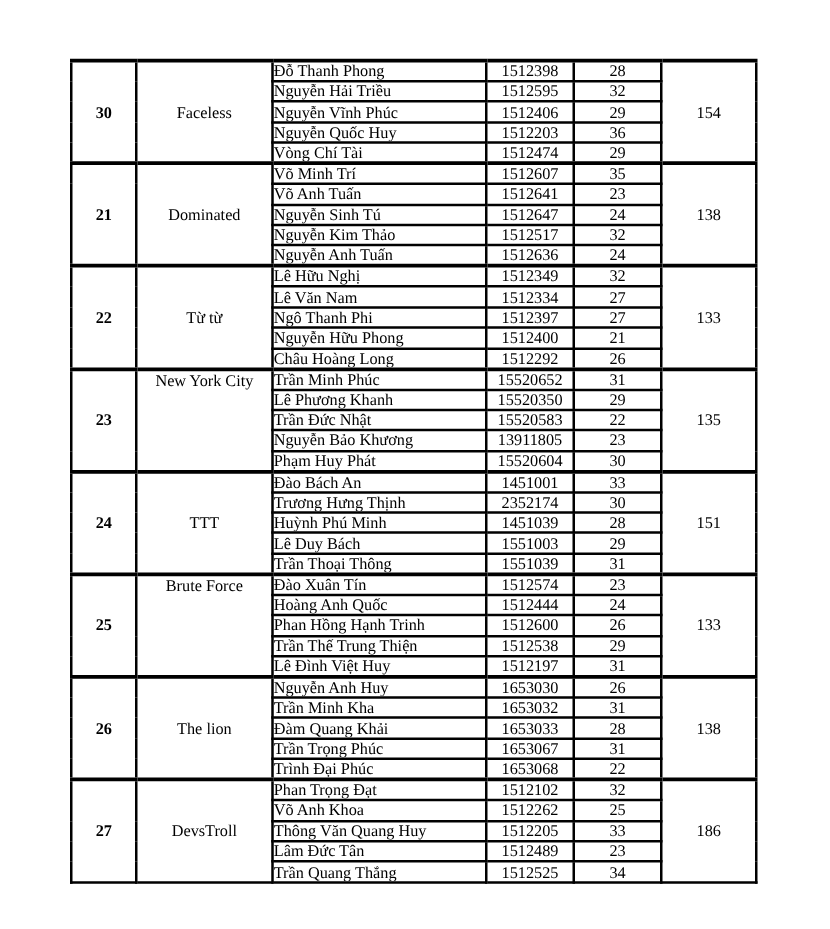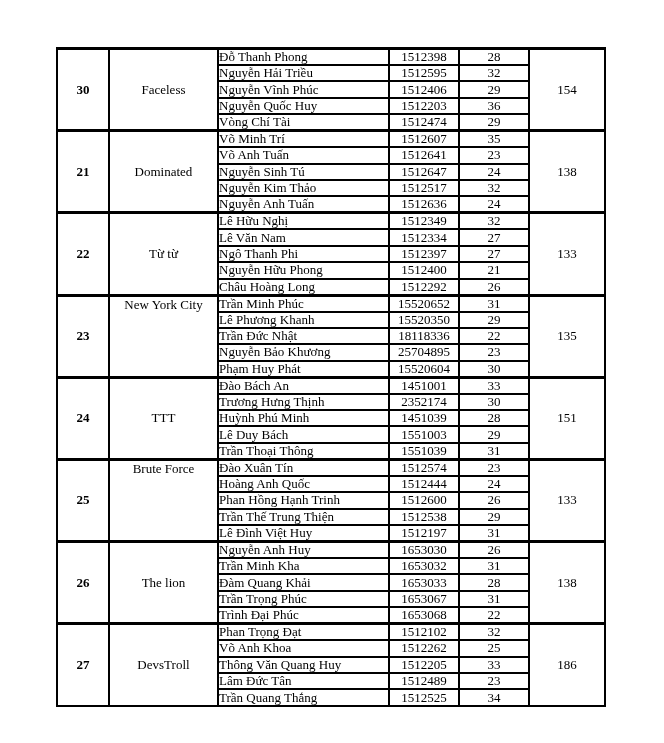--- a/index.html
+++ b/index.html
@@ -169,26 +169,26 @@
           <td class="num">31</td>
           <td class="total" rowspan="5">135</td>
         </tr>
         <tr>
           <td class="name">Lê Phương Khanh</td>
           <td class="num">15520350</td>
           <td class="num">29</td>
         </tr>
         <tr>
           <td class="name">Trần Đức Nhật</td>
-          <td class="num">18118336</td>
+          <td class="num">15520583</td>
           <td class="num">22</td>
         </tr>
         <tr>
           <td class="name">Nguyễn Bảo Khương</td>
-          <td class="num">25704895</td>
+          <td class="num">13911805</td>
           <td class="num">23</td>
         </tr>
         <tr>
           <td class="name">Phạm Huy Phát</td>
           <td class="num">15520604</td>
           <td class="num">30</td>
         </tr>
         <tr class="group-start">
           <td class="rank" rowspan="5">24</td>
           <td class="team" rowspan="5">TTT</td>

